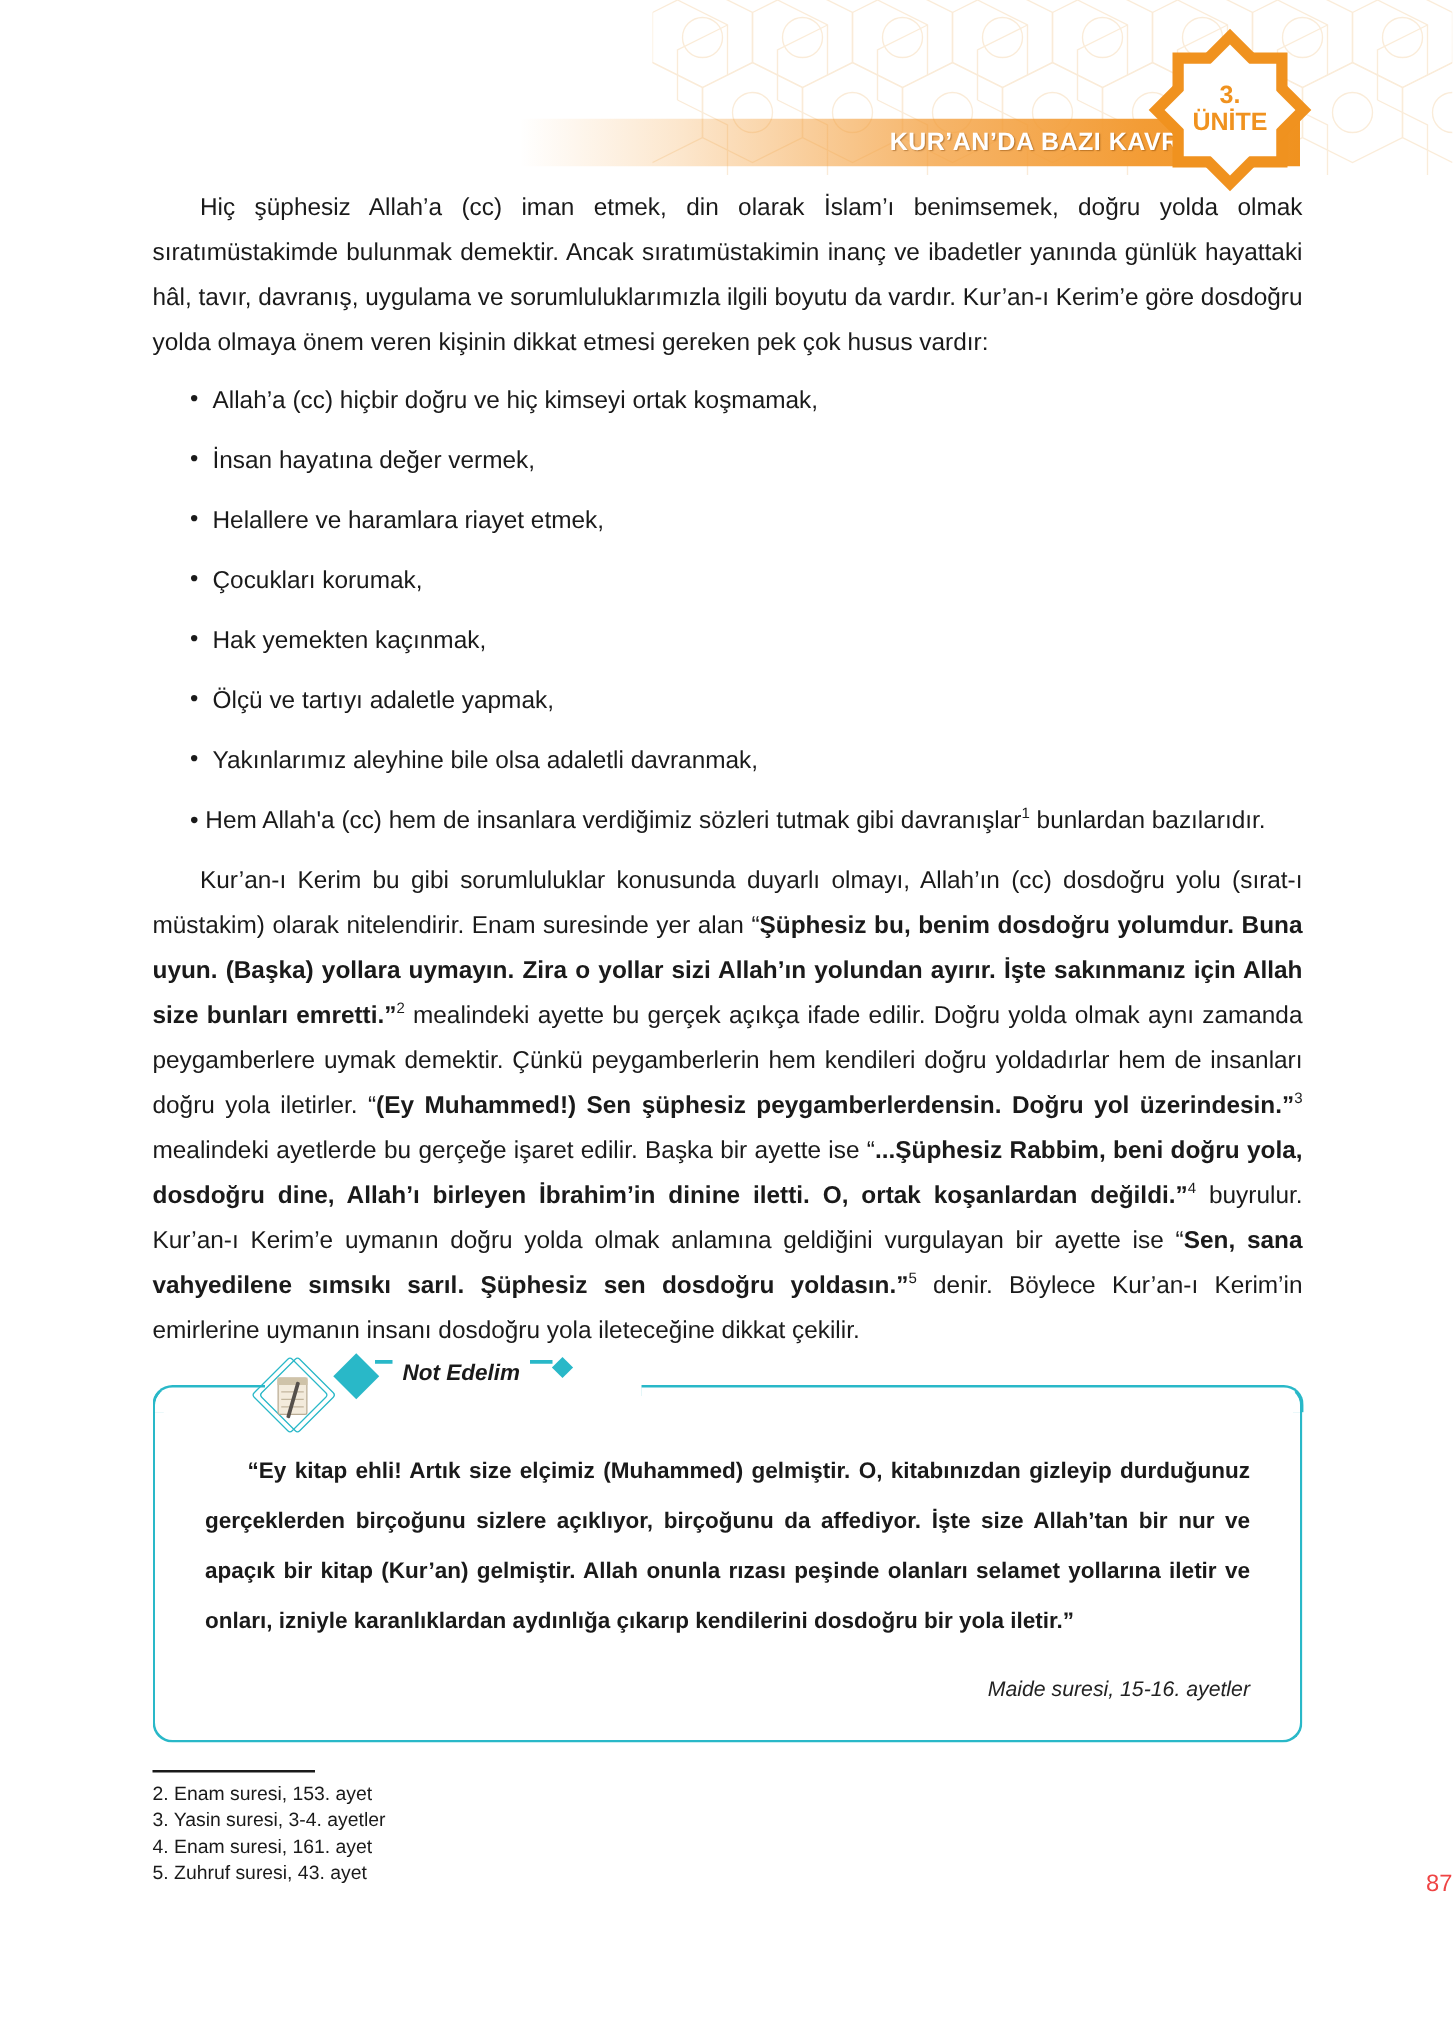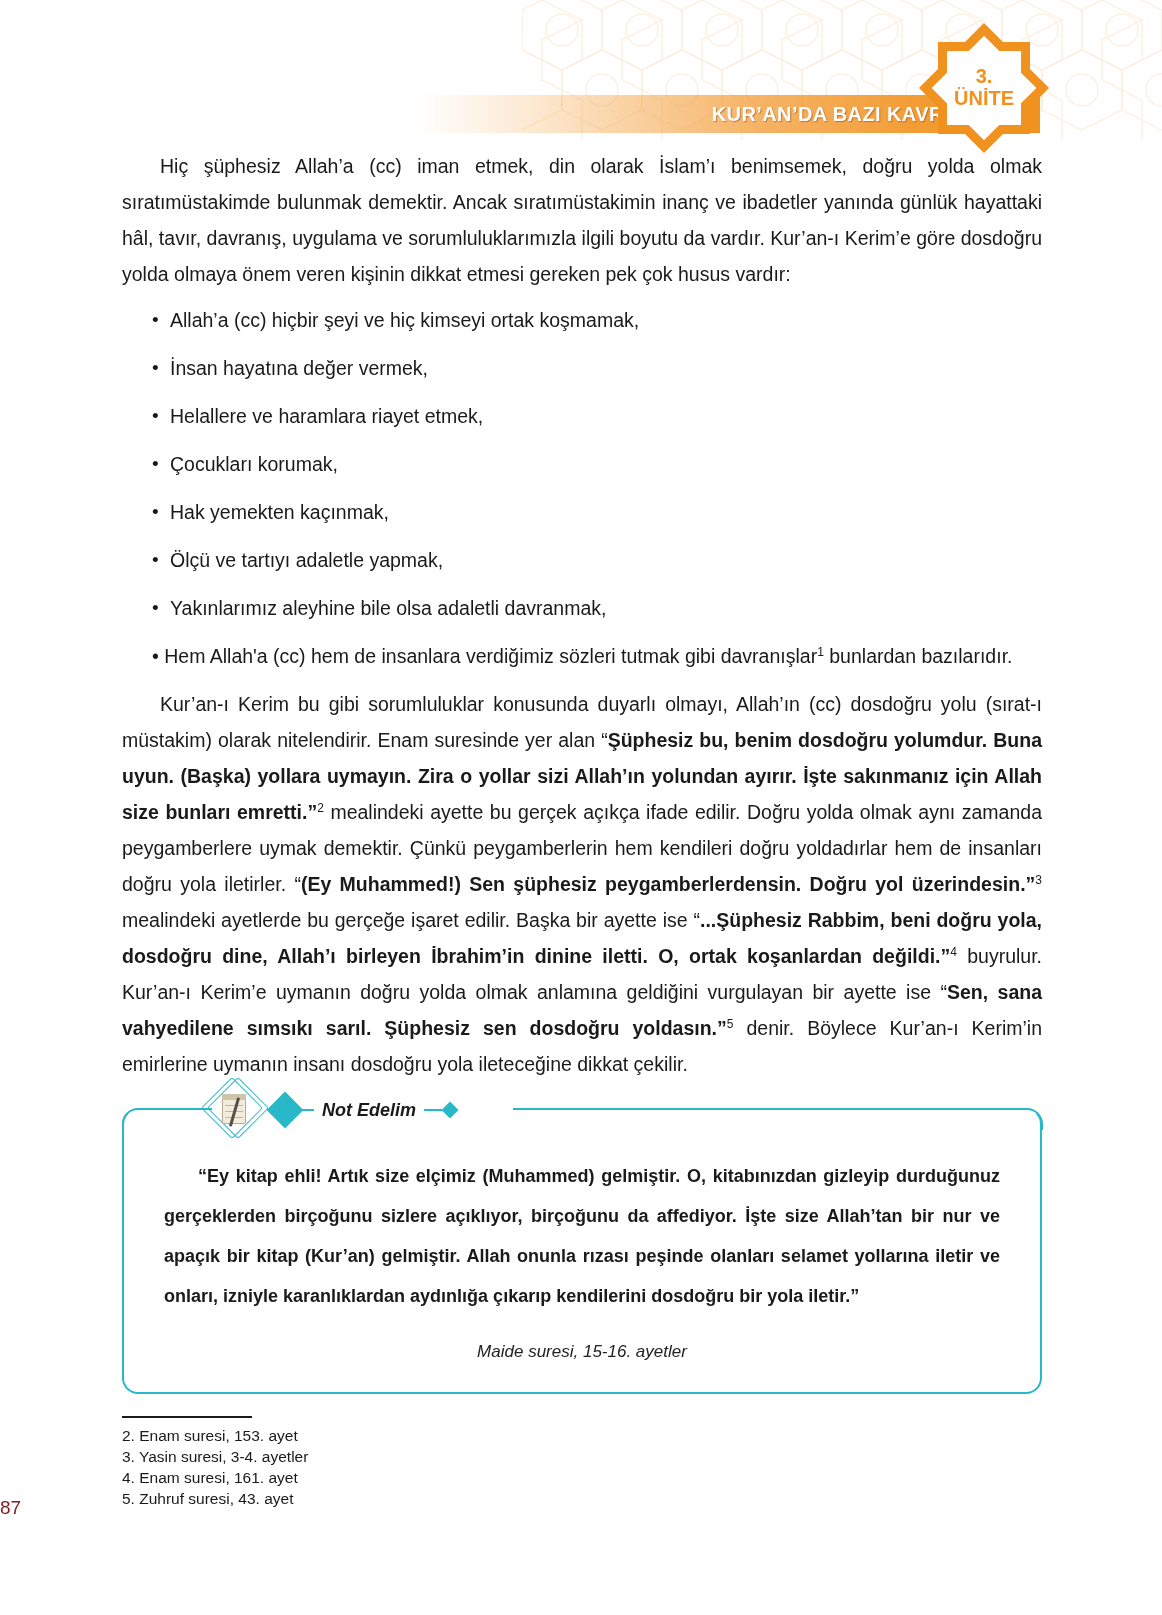--- a/index.html
+++ b/index.html
@@ -109,21 +109,21 @@
   }
   .note-top-right {
     position:absolute; right:-2.5px; top:-2.5px; width:530px; height:22px;
     border-top:2.5px solid #29b8c8;
     border-right:2.5px solid #29b8c8;
     border-top-right-radius:16px;
     border-left:none; border-bottom:none;
   }
   .note-header {
     position:absolute; left:78px; top:-22px;
-    display:flex; align-items:center; gap:0px; height:44px;
+    display:flex; align-items:flex-start; gap:0px; height:44px;
   }
   .note-icon { position:relative; width:74px; height:60px; }
   .note-icon .diamond-outline {
     position:absolute; left:8px; top:6px; width:44px; height:44px;
     border:1.6px solid #29b8c8; transform:rotate(45deg);
     border-radius:3px;
   }
   .note-icon .diamond-outline2 {
     position:absolute; left:14px; top:6px; width:44px; height:44px;
     border:1.6px solid #29b8c8; transform:rotate(45deg);
@@ -161,32 +161,32 @@
     width:12px; height:12px; background:#29b8c8; transform:rotate(45deg);
     margin-left:2px; flex:0 0 auto;
   }
 
   .note-text {
     font-size:18px; line-height:40px; font-weight:bold;
     text-align:justify; text-indent:34px;
     margin:0;
   }
   .note-source {
-    margin-top:26px; text-align:center;
+    margin-top:26px; text-align:right;
     font-size:17px; font-style:italic; color:#222;
   }
 
   
   .footnotes { margin:22px 120px 0 122px; }
   .fn-rule { width:130px; height:2px; background:#1a1a1a; margin-bottom:7px; }
   .fn-item { font-size:15.5px; line-height:21px; }
 
   .page-num {
     position:absolute; left:0; bottom:96px; width:1162px;
-    text-align:left; font-size:19px; color:#7f1d1d;
+    text-align:right; font-size:19px; color:#ef4444;
   }
 </style>
 </head>
 <body>
 
 <div class="header">
 
   <svg class="pattern" viewBox="0 0 640 150" preserveAspectRatio="none">
     <g stroke="#f6d9b3" stroke-width="1.1" fill="none">
       <g>
@@ -257,21 +257,21 @@
     </div>
   </div>
 </div>
 
 <div class="content">
   <div class="col">
 
     <p class="para indent">Hiç şüphesiz Allah’a (cc) iman etmek, din olarak İslam’ı benimsemek, doğru yolda olmak sıratımüstakimde bulunmak demektir. Ancak sıratımüstakimin inanç ve ibadetler yanında günlük hayattaki hâl, tavır, davranış, uygulama ve sorumluluklarımızla ilgili boyutu da vardır. Kur’an-ı Kerim’e göre dosdoğru yolda olmaya önem veren kişinin dikkat etmesi gereken pek çok husus vardır:</p>
 
     <ul class="bullets">
-      <li>Allah’a (cc) hiçbir şeyi ve hiç kimseyi ortak koşmamak,</li>
+      <li>Allah’a (cc) hiçbir doğru ve hiç kimseyi ortak koşmamak,</li>
       <li>İnsan hayatına değer vermek,</li>
       <li>Helallere ve haramlara riayet etmek,</li>
       <li>Çocukları korumak,</li>
       <li>Hak yemekten kaçınmak,</li>
       <li>Ölçü ve tartıyı adaletle yapmak,</li>
       <li>Yakınlarımız aleyhine bile olsa adaletli davranmak,</li>
       <li class="wide">
         <span>• Hem Allah'a (cc) hem de insanlara verdiğimiz sözleri tutmak gibi davranışlar</span><sup>1</sup><span> bunlardan bazılarıdır.</span>
       </li>
     </ul>

